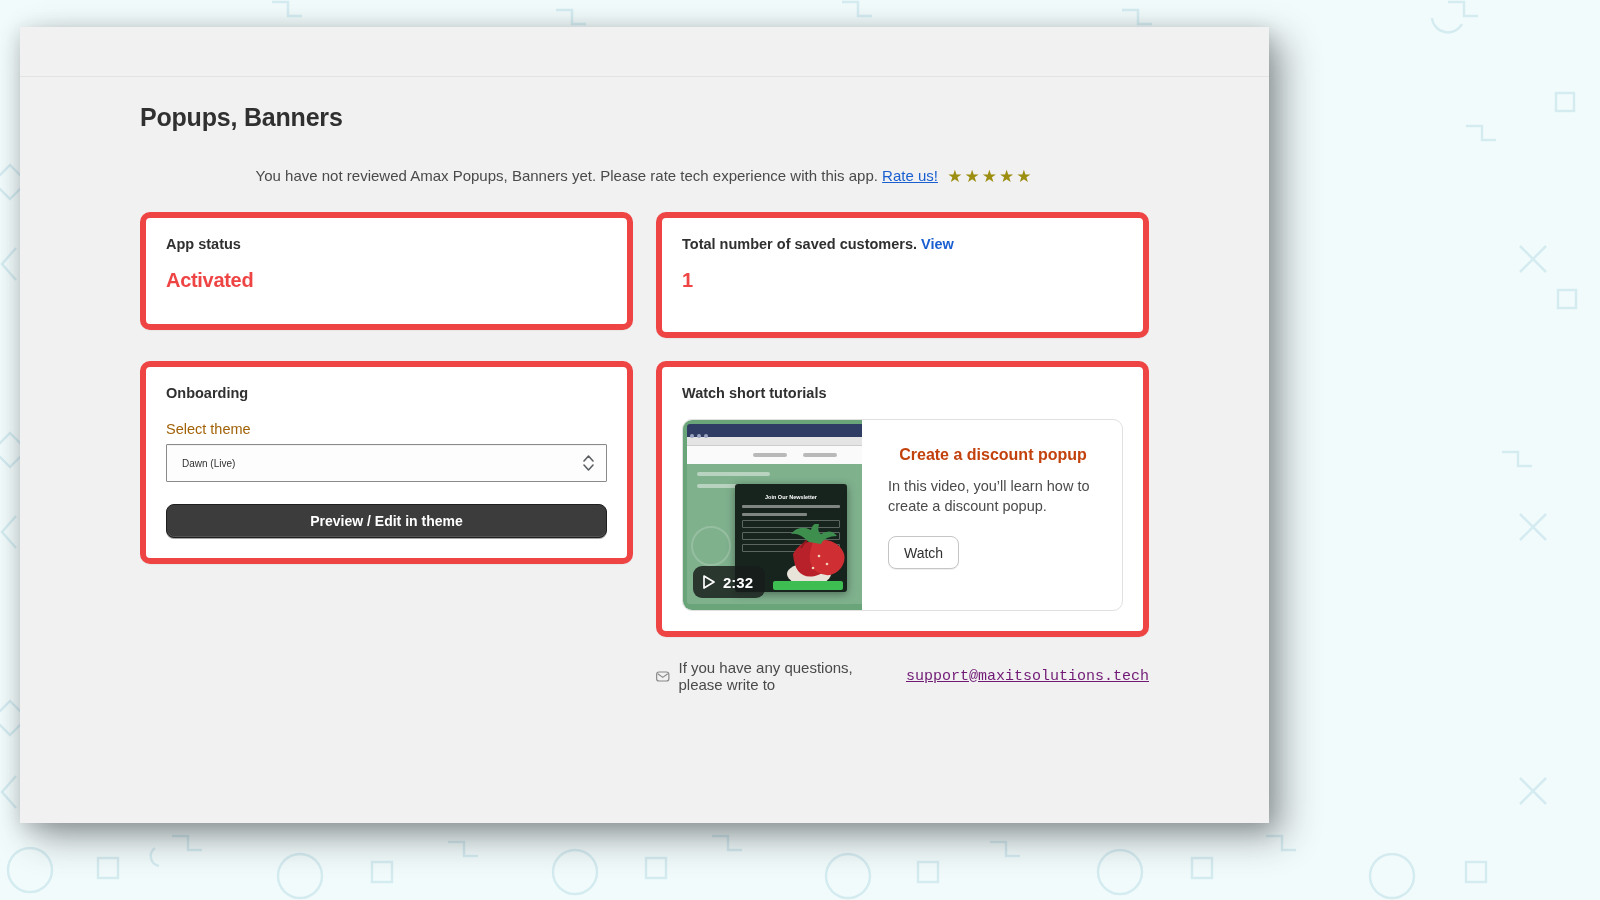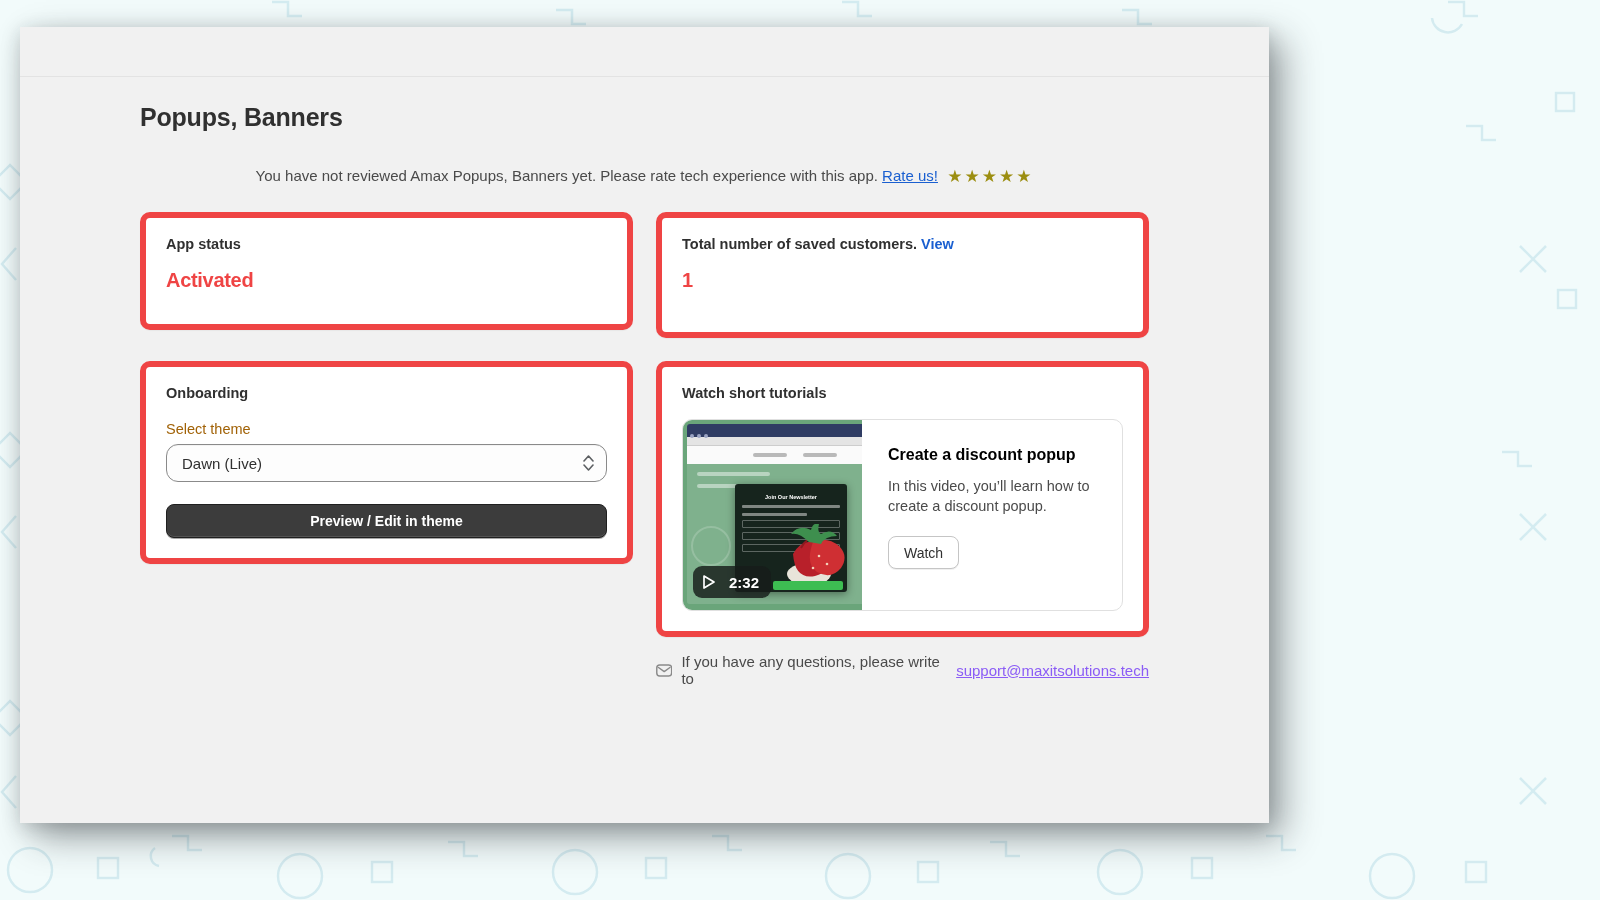--- a/index.html
+++ b/index.html
@@ -124,26 +124,26 @@
     font-size: 14.5px;
     color: #a16207;
     margin-top: 20px;
     margin-bottom: 7px;
   }
 
   .select-box {
     position: relative;
     height: 38px;
     border: 1px solid #8a8a8a;
-    border-radius: 12px;
+    border-radius: 1px;
     background: #fdfdfd;
     display: flex;
     align-items: center;
     padding: 0 34px 0 15px;
-    font-size: 15px;
+    font-size: 10px;
     color: #303030;
     cursor: pointer;
     box-shadow: inset 0 1px 0 rgba(0,0,0,0.04);
   }
   .select-chevrons {
     position: absolute;
     right: 12px;
     top: 50%;
     transform: translateY(-50%);
     display: flex;
@@ -270,33 +270,34 @@
     background: #3dbd52;
     border-radius: 2px;
   }
   .duration-badge {
     position: absolute;
     left: 10px; bottom: 12px;
     height: 32px;
     padding: 0 12px 0 8px;
     background: rgba(22,28,26,0.82);
     border-radius: 9px;
-    display: flex; align-items: center; gap: 13px;
+    display: flex; align-items: center; gap: 7px;
     color: #fff;
     font-size: 15px;
     font-weight: bold;
   }
   .tutorial-info {
     padding: 26px 24px 20px 26px;
   }
   .tutorial-title {
     font-size: 16px;
     font-weight: bold;
-    color: #000000;
+    color: #c2410c;
     margin-bottom: 12px;
+    text-align: center;
   }
   .tutorial-desc {
     font-size: 14.5px;
     color: #4a4a4a;
     line-height: 1.38;
     max-width: 215px;
     margin-bottom: 20px;
   }
   .secondary-button {
     height: 33px;
@@ -313,26 +314,27 @@
   }
 
   
   #support-footer {
     display: flex;
     align-items: center;
     justify-content: center;
     gap: 9px;
     font-size: 15px;
     color: #4a4a4a;
-    margin-top: 16px;
+    margin-top: 22px;
   }
   #support-email {
-    color: #8b5cf6;
+    color: #701a75;
     text-decoration: underline;
     cursor: pointer;
+    font-family: Liberation Mono, monospace;
   }
 </style>
 </head>
 <body>
 
 <svg id="bg-pattern" width="1600" height="900" viewBox="0 0 1600 900" aria-hidden="true">
   <rect x="0" y="0" width="1600" height="900" fill="#f2fbfb"></rect>
   <g stroke="#cfe9ef" stroke-width="2.5" fill="none" opacity="0.85">
 
     <circle cx="30" cy="870" r="22"></circle>

